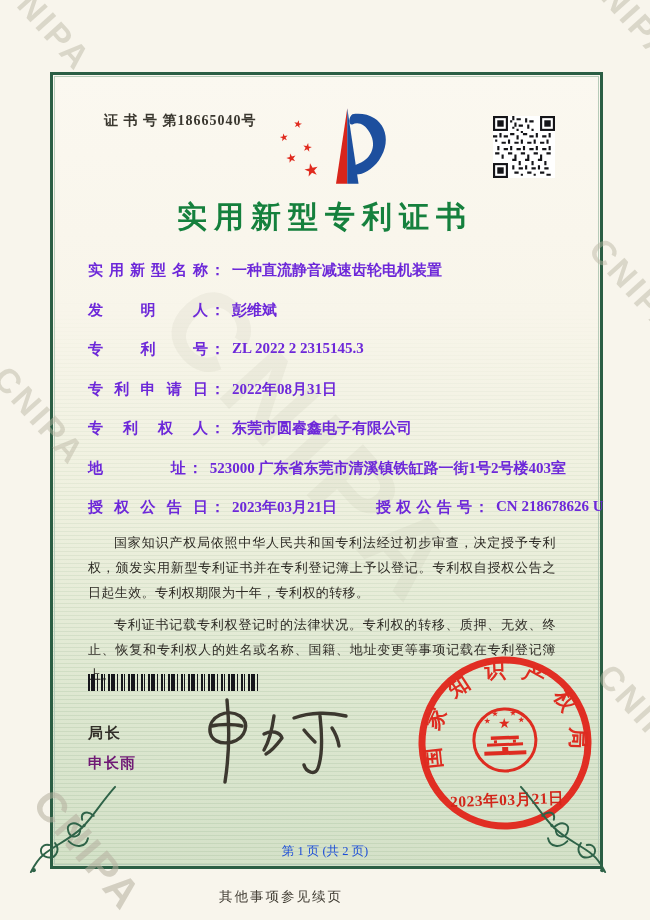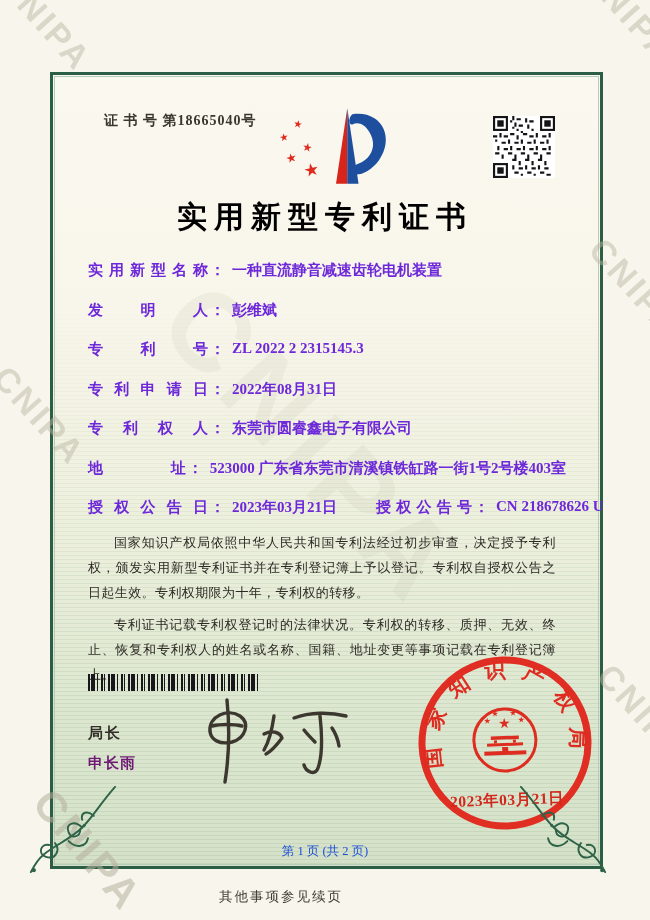--- a/index.html
+++ b/index.html
@@ -52,21 +52,21 @@
   }
 
   .content{position:absolute;inset:0;z-index:3;}
 
   
   .cert-no{position:absolute;left:88px;top:112px;font-size:14px;font-weight:600;color:#3a372f;letter-spacing:1px;margin-left:16px;}
   .logo{position:absolute;left:272px;top:102px;}
   .qr{position:absolute;left:493px;top:116px;}
   .title{
     position:absolute;left:0;top:197px;width:650px;text-align:center;
-    font-size:30px;font-weight:bold;color:#000000;letter-spacing:7px;
+    font-size:30px;font-weight:bold;color:#15803d;letter-spacing:7px;
   }
 
   
   .fields{position:absolute;left:88px;top:261px;width:478px;font-size:15px;font-weight:600;color:#6d28d9;}
   .frow{height:39.5px;display:flex;align-items:flex-start;white-space:nowrap;}
   .flabel{display:inline-block;width:120px;text-align:justify;text-align-last:justify;}
   .flabel.short{width:96px;}
   .fcolon{margin:0 7px 0 2px;}
   .fvalue{}
   .fgroup{display:flex;}

